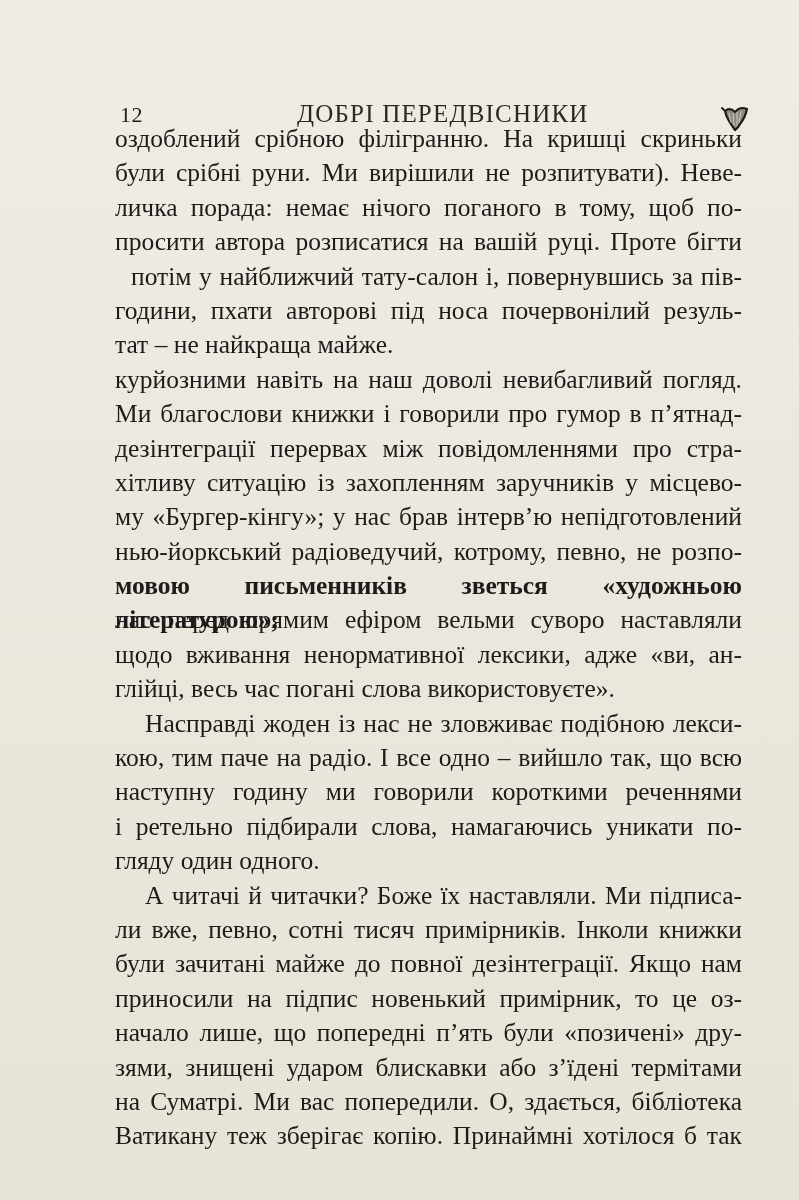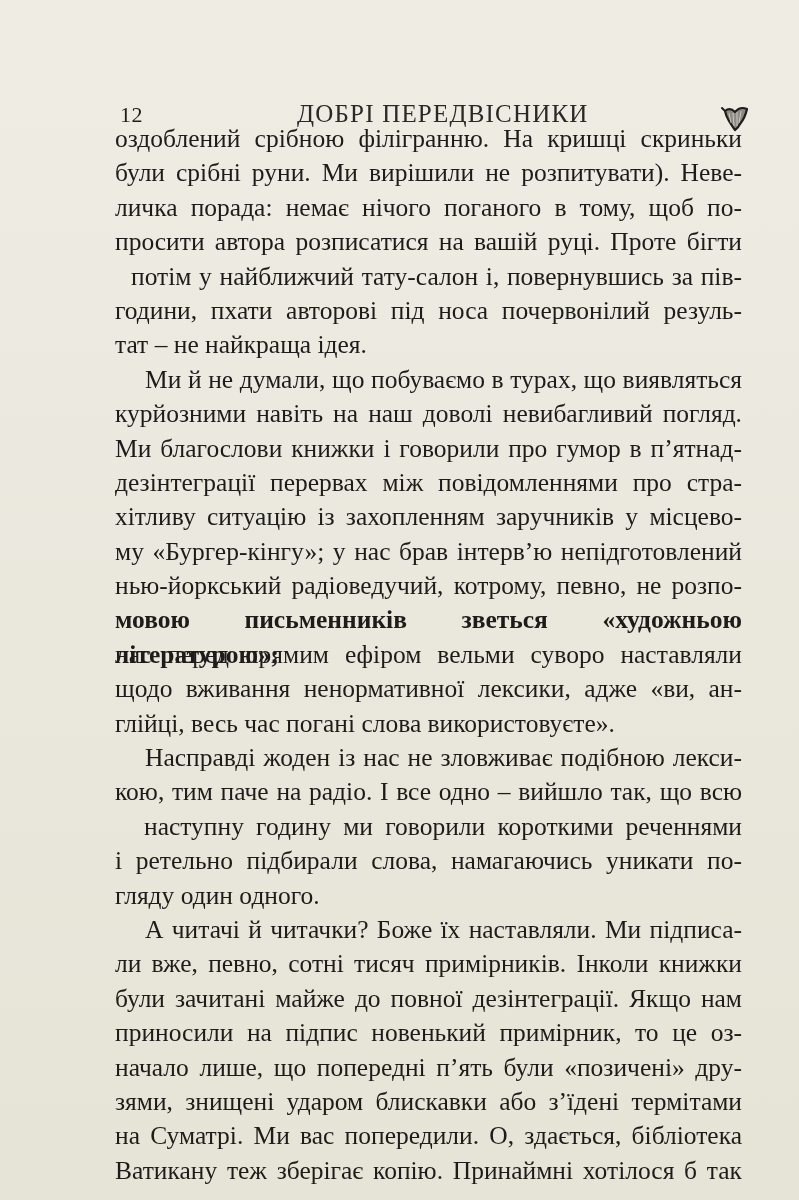--- a/index.html
+++ b/index.html
@@ -93,35 +93,34 @@
     </span>
   </div>
 
   <div class="body-text">
     <span class="line" style="white-space: nowrap;"><span class="line-inner" style="word-spacing: 0px;">оздоблений срібною філігранню. На кришці скриньки</span></span>
     <span class="line" style="white-space: nowrap;"><span class="line-inner" style="word-spacing: 0px;">були срібні руни. Ми вирішили не розпитувати). Неве-</span></span>
     <span class="line" style="white-space: nowrap;"><span class="line-inner" style="word-spacing: 0px;">личка порада: немає нічого поганого в тому, щоб по-</span></span>
     <span class="line" style="white-space: nowrap;"><span class="line-inner" style="word-spacing: 0px;">просити автора розписатися на вашій руці. Проте бігти</span></span>
     <span class="line" style="white-space: nowrap; margin-left: 16px;"><span class="line-inner" style="word-spacing: 0px;">потім у найближчий тату-салон і, повернувшись за пів-</span></span>
     <span class="line" style="white-space: nowrap;"><span class="line-inner" style="word-spacing: 0px;">години, пхати авторові під носа почервонілий резуль-</span></span>
-    <span class="line last" style="white-space: nowrap;"><span class="line-inner" style="word-spacing: 0px;">тат – не найкраща ідея.</span></span>
-    <span class="line indent" style="white-space: nowrap;"><span class="line-inner" style="word-spacing: 0px;">Ми й не думали, що побуваємо в турах, що виявляться</span></span>
+    <span class="line last" style="white-space: nowrap;"><span class="line-inner" style="word-spacing: 0px;">тат – не найкраща майже.</span></span>
     <span class="line" style="white-space: nowrap;"><span class="line-inner" style="word-spacing: 0px;">курйозними навіть на наш доволі невибагливий погляд.</span></span>
     <span class="line" style="white-space: nowrap;"><span class="line-inner" style="word-spacing: 0px;">Ми благослови книжки і говорили про гумор в п’ятнад-</span></span>
     <span class="line" style="white-space: nowrap;"><span class="line-inner" style="word-spacing: 0px;">дезінтеграції перервах між повідомленнями про стра-</span></span>
     <span class="line" style="white-space: nowrap;"><span class="line-inner" style="word-spacing: 0px;">хітливу ситуацію із захопленням заручників у місцево-</span></span>
     <span class="line" style="white-space: nowrap;"><span class="line-inner" style="word-spacing: 0px;">му «Бургер-кінгу»; у нас брав інтерв’ю непідготовлений</span></span>
     <span class="line" style="white-space: nowrap;"><span class="line-inner" style="word-spacing: 0px;">нью-йоркський радіоведучий, котрому, певно, не розпо-</span></span>
     <span class="line" style="white-space: nowrap;"><span class="line-inner" style="word-spacing: 0px; font-weight: bold;">мовою письменників зветься «художньою літературою»;</span></span>
     <span class="line" style="white-space: nowrap;"><span class="line-inner" style="word-spacing: 0px;">нас перед прямим ефіром вельми суворо наставляли</span></span>
     <span class="line" style="white-space: nowrap;"><span class="line-inner" style="word-spacing: 0px;">щодо вживання ненормативної лексики, адже «ви, ан-</span></span>
     <span class="line last" style="white-space: nowrap;"><span class="line-inner" style="word-spacing: 0px;">глійці, весь час погані слова використовуєте».</span></span>
     <span class="line indent" style="white-space: nowrap;"><span class="line-inner" style="word-spacing: 0px;">Насправді жоден із нас не зловживає подібною лекси-</span></span>
     <span class="line" style="white-space: nowrap;"><span class="line-inner" style="word-spacing: 0px;">кою, тим паче на радіо. І все одно – вийшло так, що всю</span></span>
-    <span class="line" style="white-space: nowrap; margin-left: 29px;"><span class="line-inner" style="word-spacing: 0px;">наступну годину ми говорили короткими реченнями</span></span>
+    <span class="line" style="white-space: nowrap;"><span class="line-inner" style="word-spacing: 0px;">наступну годину ми говорили короткими реченнями</span></span>
     <span class="line" style="white-space: nowrap;"><span class="line-inner" style="word-spacing: 0px;">і ретельно підбирали слова, намагаючись уникати по-</span></span>
     <span class="line last" style="white-space: nowrap;"><span class="line-inner" style="word-spacing: 0px;">гляду один одного.</span></span>
     <span class="line indent" style="white-space: nowrap;"><span class="line-inner" style="word-spacing: 0px;">А читачі й читачки? Боже їх наставляли. Ми підписа-</span></span>
     <span class="line" style="white-space: nowrap;"><span class="line-inner" style="word-spacing: 0px;">ли вже, певно, сотні тисяч примірників. Інколи книжки</span></span>
     <span class="line" style="white-space: nowrap;"><span class="line-inner" style="word-spacing: 0px;">були зачитані майже до повної дезінтеграції. Якщо нам</span></span>
     <span class="line" style="white-space: nowrap;"><span class="line-inner" style="word-spacing: 0px;">приносили на підпис новенький примірник, то це оз-</span></span>
     <span class="line" style="white-space: nowrap;"><span class="line-inner" style="word-spacing: 0px;">начало лише, що попередні п’ять були «позичені» дру-</span></span>
     <span class="line" style="white-space: nowrap;"><span class="line-inner" style="word-spacing: 0px;">зями, знищені ударом блискавки або з’їдені термітами</span></span>
     <span class="line" style="white-space: nowrap;"><span class="line-inner" style="word-spacing: 0px;">на Суматрі. Ми вас попередили. О, здається, бібліотека</span></span>
     <span class="line" style="white-space: nowrap;"><span class="line-inner" style="word-spacing: 0px;">Ватикану теж зберігає копію. Принаймні хотілося б так</span></span>

